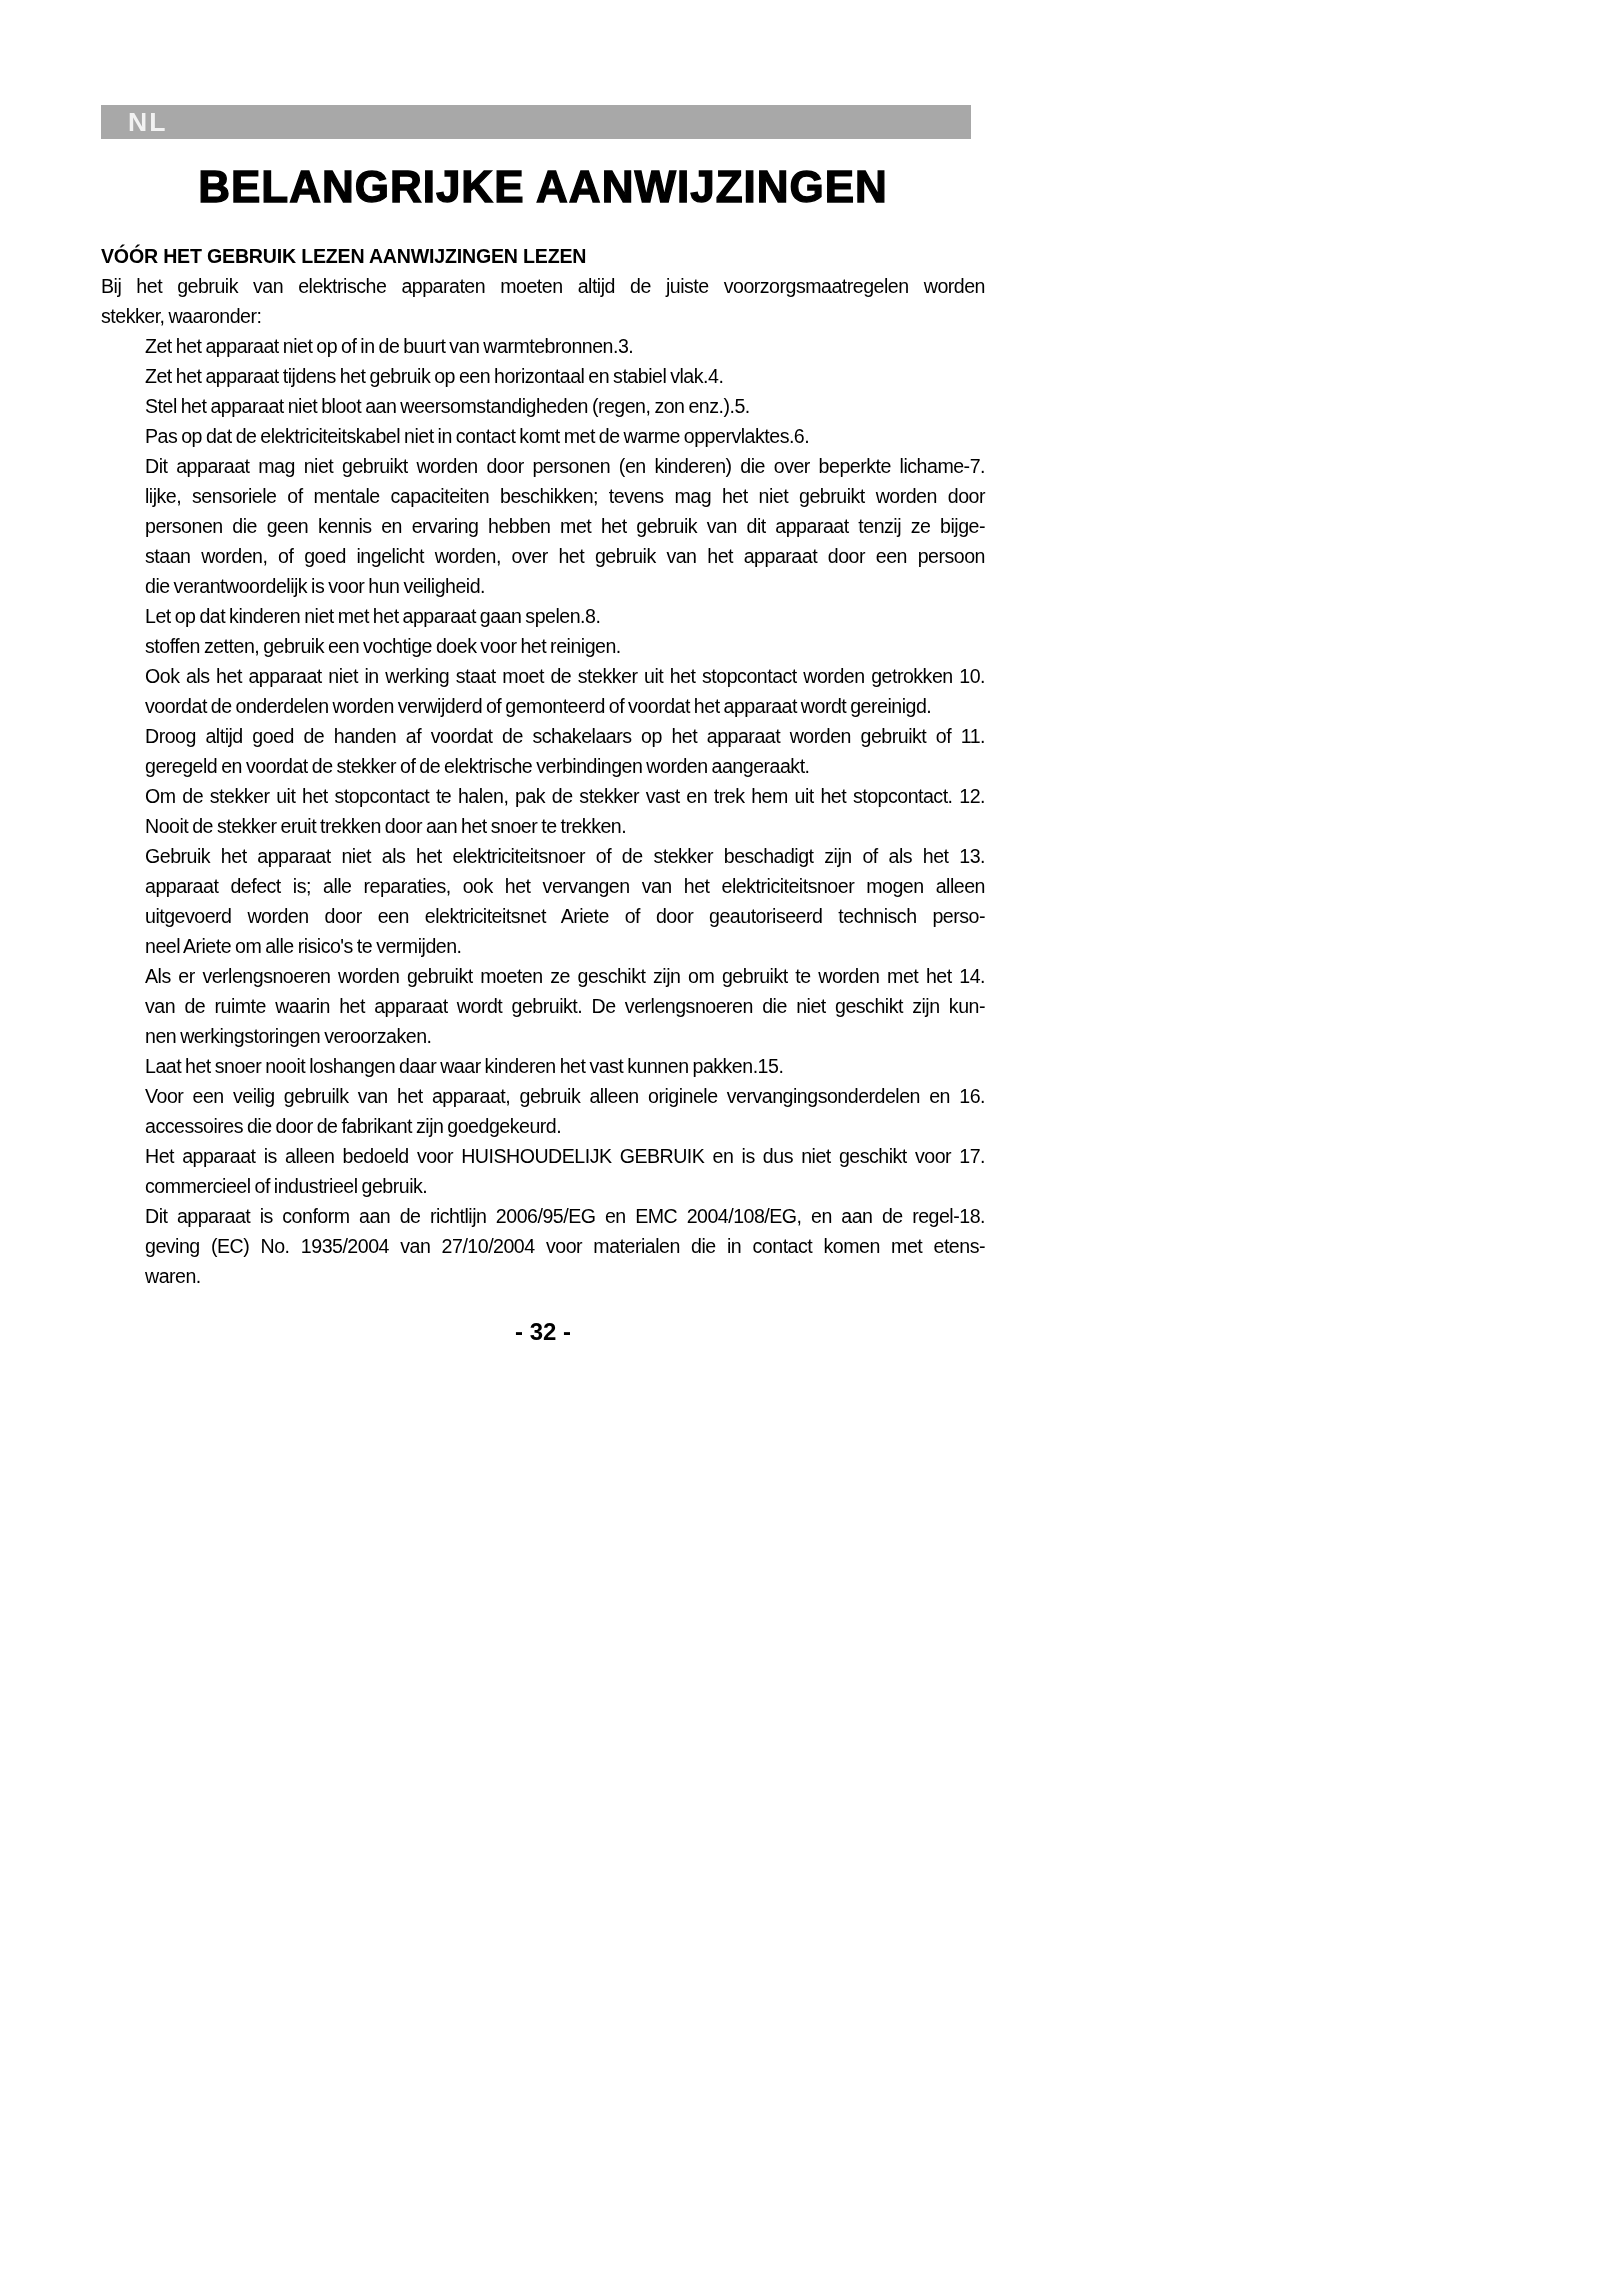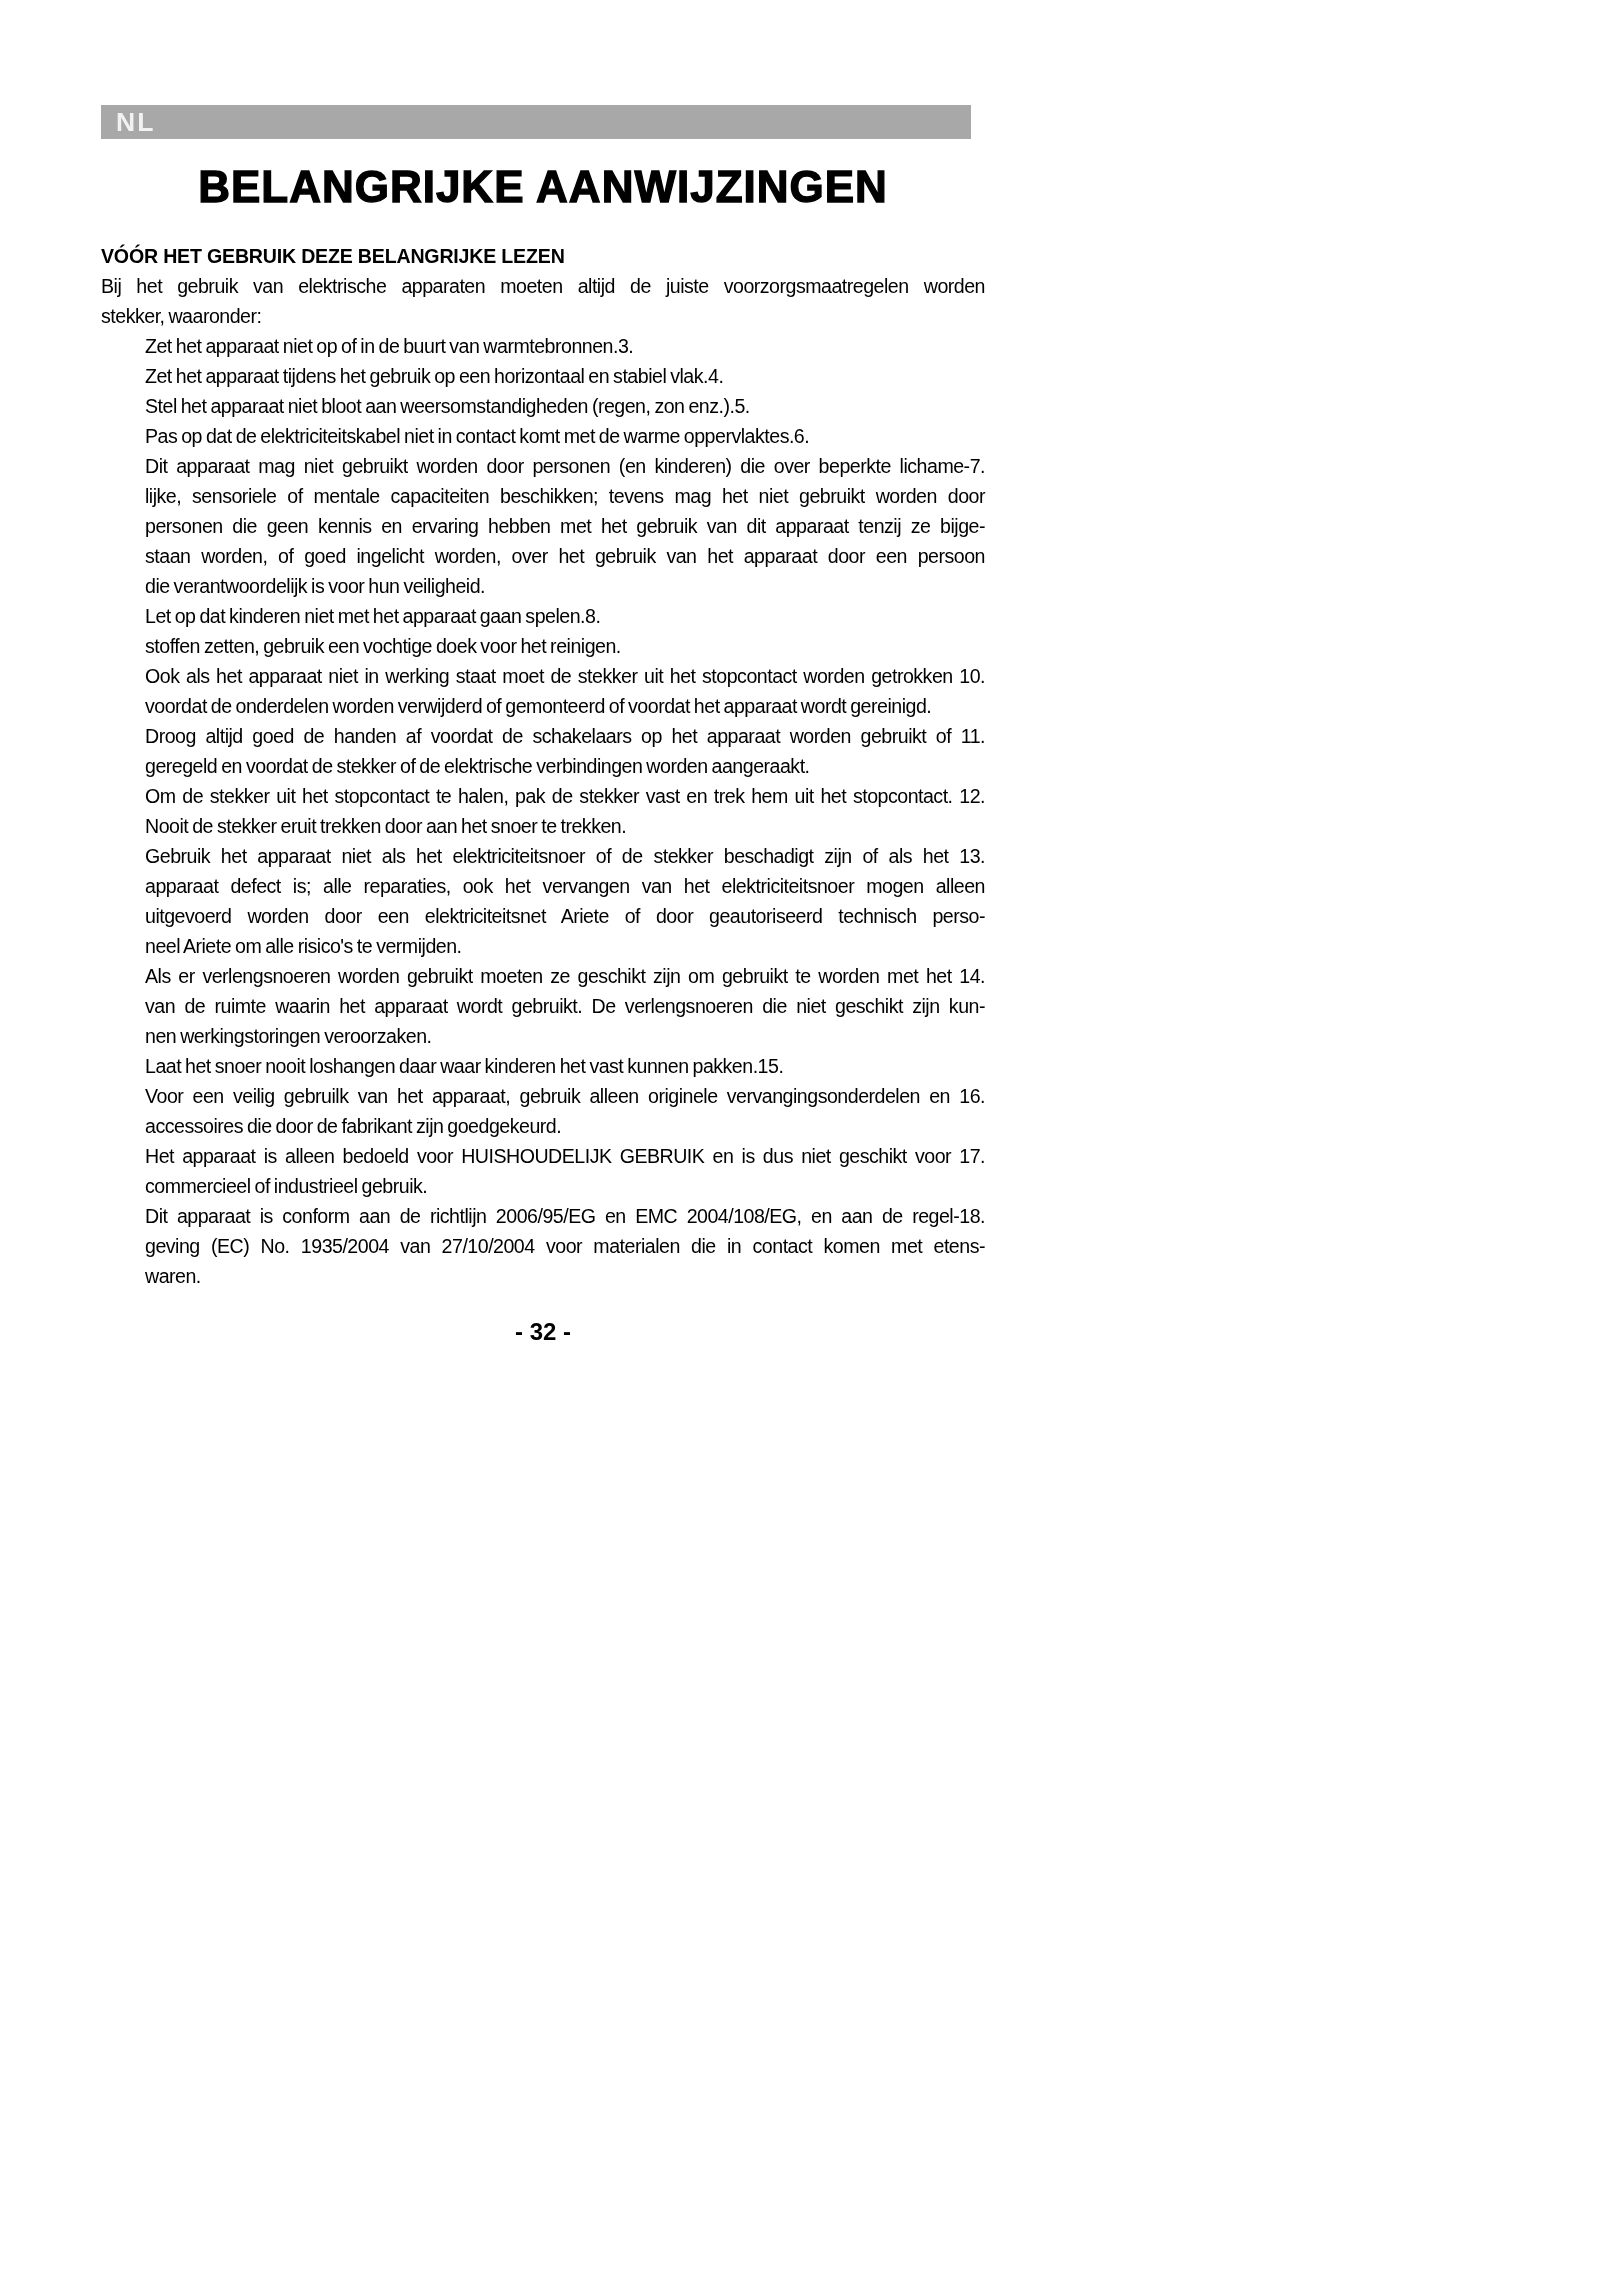--- a/index.html
+++ b/index.html
@@ -23,21 +23,21 @@
     height: 34px;
     background: #a8a8a8;
     display: flex;
     align-items: center;
   }
   .lang-bar .lang {
     color: #f2f2f2;
     font-weight: bold;
     font-size: 26.5px;
     letter-spacing: 2px;
-    padding-left: 15px;
+    padding-left: 27px;
   }
   .title {
     margin: 21.6px 0 0 0;
     text-align: center;
     font-size: 44px;
     line-height: 51px;
     font-weight: bold;
     letter-spacing: 1px;
     -webkit-text-stroke: 1.3px #000000;
   }
@@ -74,21 +74,21 @@
 
 <div class="page">
   <div class="content">
 
     <div class="lang-bar">
       <span class="lang">NL</span>
     </div>
 
     <h1 class="title">BELANGRIJKE AANWIJZINGEN</h1>
 
-    <h2 class="section-heading">VÓÓR HET GEBRUIK DEZE BELANGRIJKE LEZEN</h2>
+    <h2 class="section-heading">VÓÓR HET GEBRUIK LEZEN AANWIJZINGEN LEZEN</h2>
 
     <div class="body-text intro">
         <div class="line justified">Bij het gebruik van elektrische apparaten moeten altijd de juiste voorzorgsmaatregelen worden</div>
         <div class="line">stekker, waaronder:</div>
       </div>
 
     <div class="body-text list">
         <div class="item">
           <div class="line">Zet het apparaat niet op of in de buurt van warmtebronnen.3.</div>
         </div>

